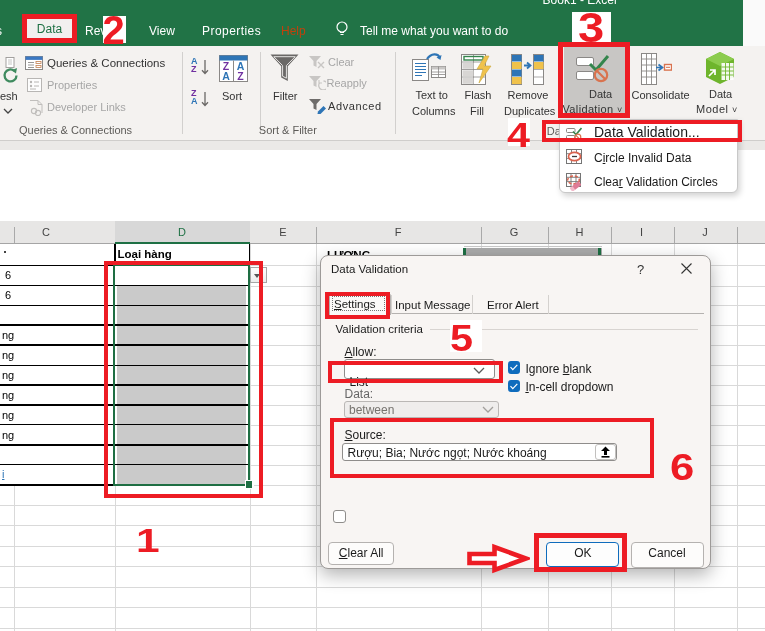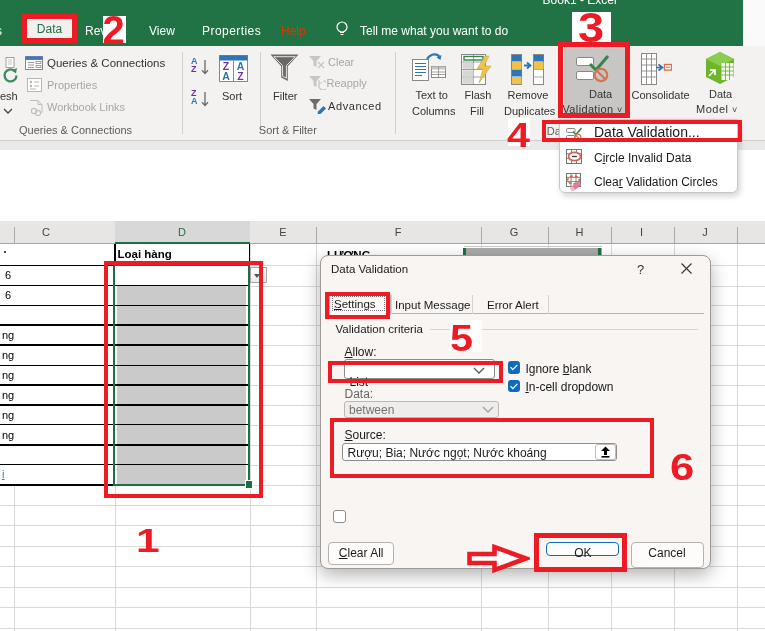--- a/index.html
+++ b/index.html
@@ -72,21 +72,21 @@
       <path d="M7 8h5" stroke="#b8b6b4"></path>
  <path d="M3 11h6" stroke="#b8b6b4"></path>
 </svg>
 <div class="abs rlab gray" style="left:47px;top:79px">Properties</div>
 <svg class="abs" style="left:29px;top:100px" width="14" height="16" viewBox="0 0 14 16">
  <path d="M1 .5h8l4 4V13" fill="none" stroke="#c0bebc"></path>
  <path d="M9 .5v4h4" fill="none" stroke="#c0bebc"></path>
  <circle cx="5" cy="11" r="2.6" fill="none" stroke="#c0bebc" stroke-width="1.1"></circle>
  <circle cx="9" cy="13" r="2.6" fill="none" stroke="#c0bebc" stroke-width="1.1"></circle>
 </svg>
-<div class="abs rlab gray" style="left:47px;top:101px">Workbook Links</div>
+<div class="abs rlab gray" style="left:47px;top:101px">Developer Links</div>
 <div class="abs glab" style="left:19px;top:123.5px">Queries &amp; Connections</div>
 <div class="abs sep" style="left:181.5px;top:52px;height:82px"></div>
 
 <div class="abs" style="left:191px;top:57px;font-size:9px;font-weight:bold;color:#2e75b6;line-height:8px">A<br><span style="color:#7030a0">Z</span></div>
 <svg class="abs" style="left:201px;top:60px" width="8" height="16" viewBox="0 0 8 16">
       <path d="M4 0v13M1 10.3l3 3.2 3-3.2" fill="none" stroke="#6b6967" stroke-width="1.3"></path>
     </svg>
 <div class="abs" style="left:191px;top:89px;font-size:9px;font-weight:bold;color:#7030a0;line-height:8px">Z<br><span style="color:#2e75b6">A</span></div>
 <svg class="abs" style="left:201px;top:92px" width="8" height="16" viewBox="0 0 8 16">
       <path d="M4 0v13M1 10.3l3 3.2 3-3.2" fill="none" stroke="#6b6967" stroke-width="1.3"></path>
@@ -397,21 +397,21 @@
  <path d="M5.5 0.5 L10 5 H7 V9 H4 V5 H1 Z" fill="#000"></path>
  <rect x="1.5" y="10" width="8" height="1.6" fill="#000"></rect>
 </svg>
 
 <div class="abs" style="left:329.5px;top:417.5px;width:324.5px;height:60.3px;border:4.7px solid #ed1c24;box-sizing:border-box"></div>
 <div class="abs num" style="left:670px;top:448.7px;font-size:37px;transform:scaleX(1.18);transform-origin:left top">6</div>
 
 <div class="abs" style="left:332.5px;top:509.6px;width:11.6px;height:11.6px;background:#fff;border:1px solid #8f8d8b;border-radius:3px"></div>
 
 <div class="abs" style="left:328.2px;top:541.5px;width:66px;height:23.5px;background:#fdfcfb;border:1px solid #b5b2b0;border-radius:4px;box-sizing:border-box;text-align:center;font-size:12px;color:#1a1a1a;line-height:21px"><span style="text-decoration:underline">C</span>lear All</div>
-<div class="abs" style="left:546.4px;top:541.6px;width:73px;height:14px;background:#fdfdfd;border:1.4px solid #0f6cbd;border-radius:4px;box-sizing:border-box;text-align:center;font-size:12px;color:#1a1a1a;line-height:20px">OK</div>
+<div class="abs" style="left:546.4px;top:541.6px;width:73px;height:25px;background:#fdfdfd;border:1.4px solid #0f6cbd;border-radius:4px;box-sizing:border-box;text-align:center;font-size:12px;color:#1a1a1a;line-height:20px">OK</div>
 <div class="abs" style="left:630.5px;top:541.8px;width:73px;height:26px;background:#fdfcfb;border:1px solid #b5b2b0;border-radius:4px;box-sizing:border-box;text-align:center;font-size:12px;color:#1a1a1a;line-height:20.5px">Cancel</div>
 
 <div class="abs" style="left:533.5px;top:533px;width:93.7px;height:38.8px;border:5px solid #ed1c24;box-sizing:border-box"></div>
 
 <svg class="abs" style="left:466px;top:543px" width="64" height="31" viewBox="0 0 64 31">
  <path d="M3.5 11 H28.5 V4 L60 15.5 L28.5 27 V20 H3.5 Z" fill="#fff" stroke="#ed1c24" stroke-width="4.6" stroke-linejoin="miter"></path>
 </svg>
 
 </div>
 

